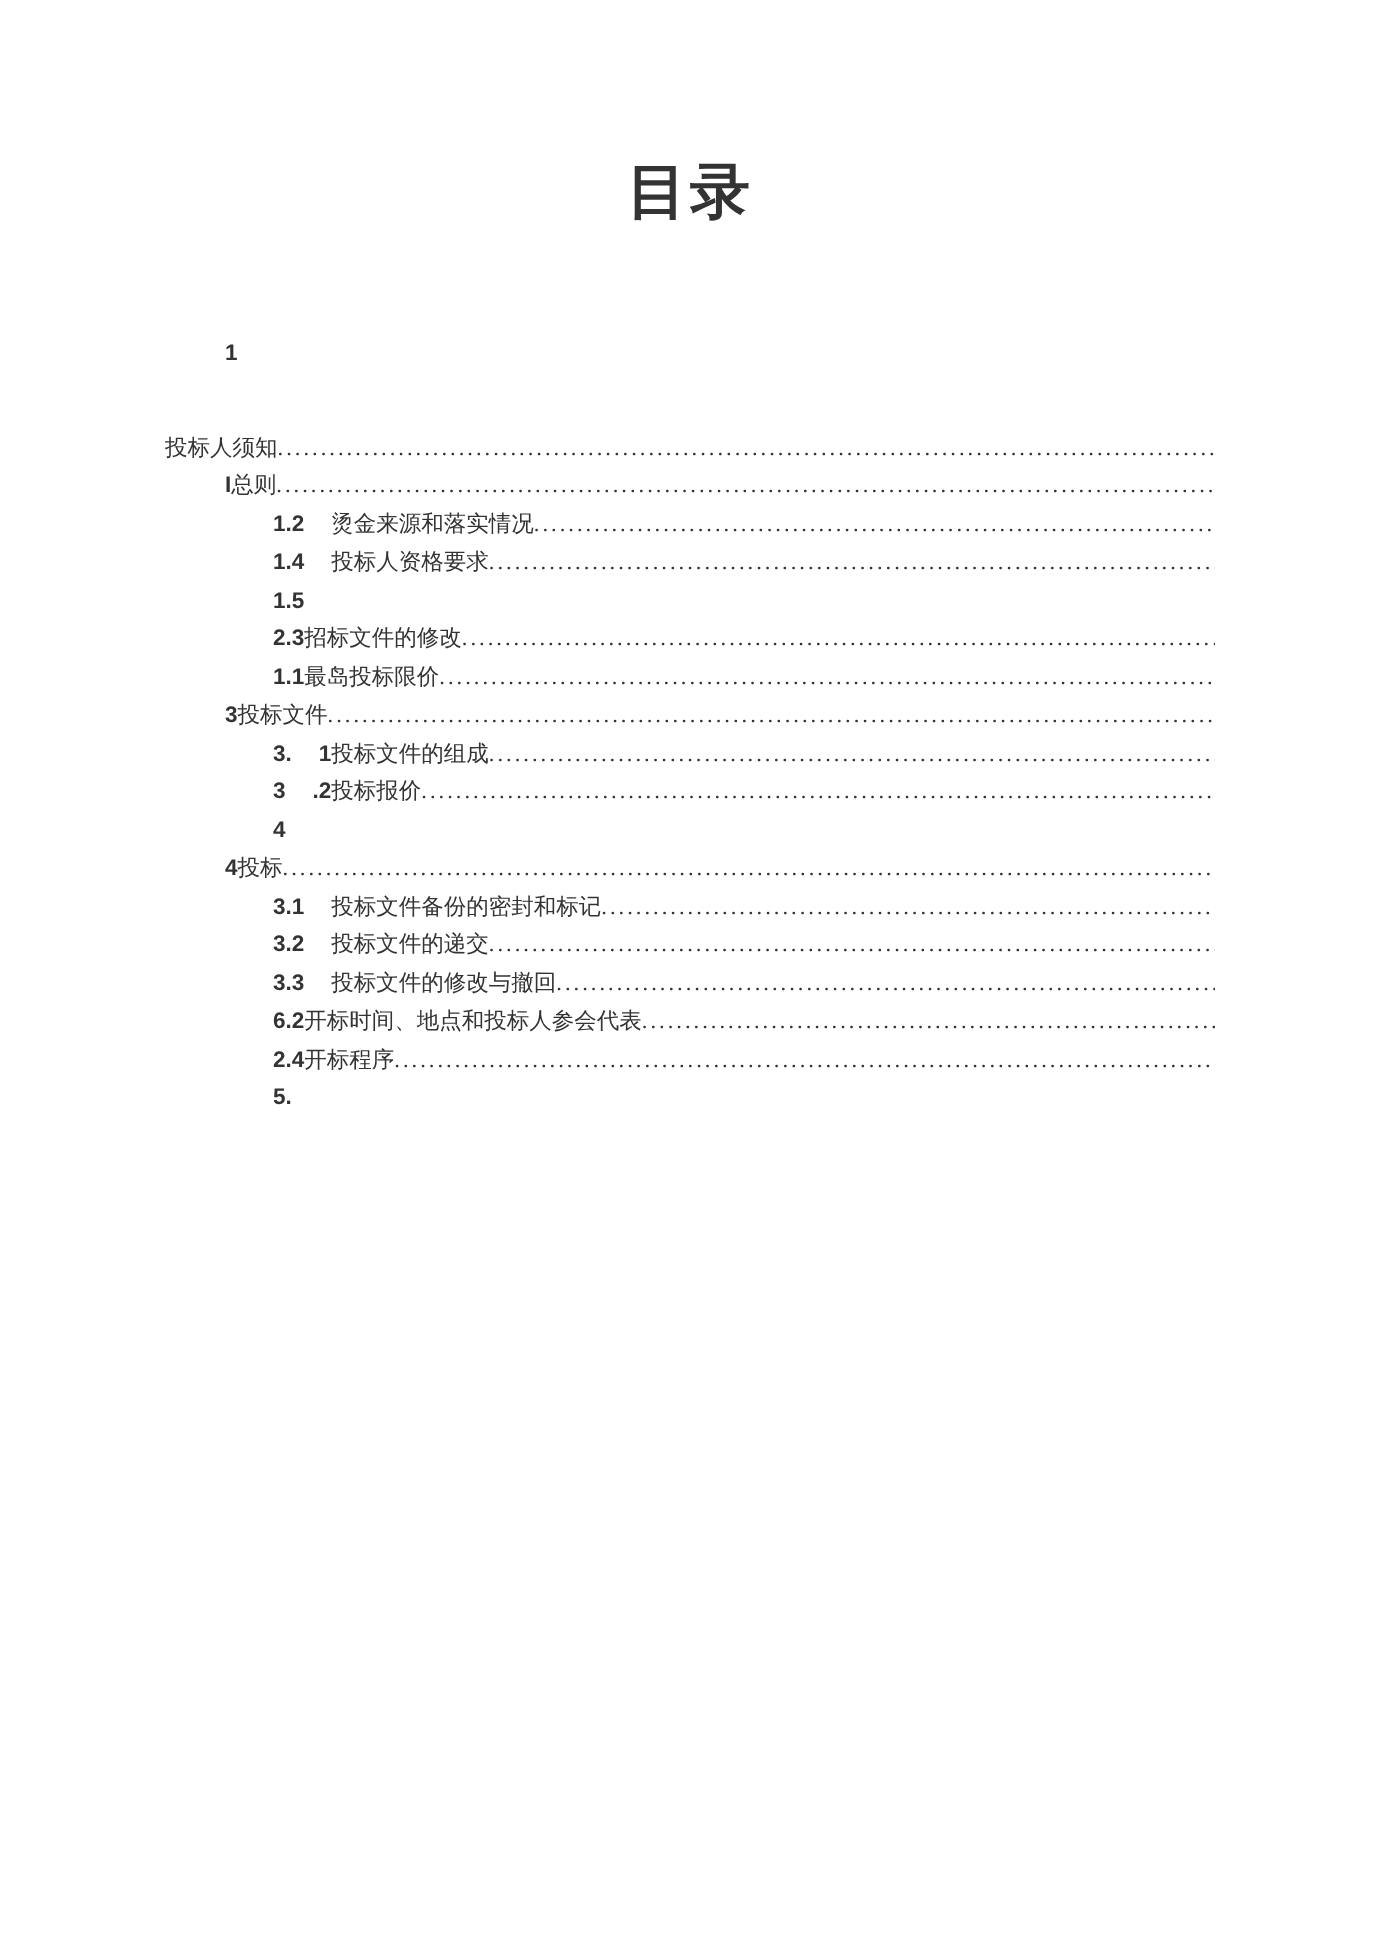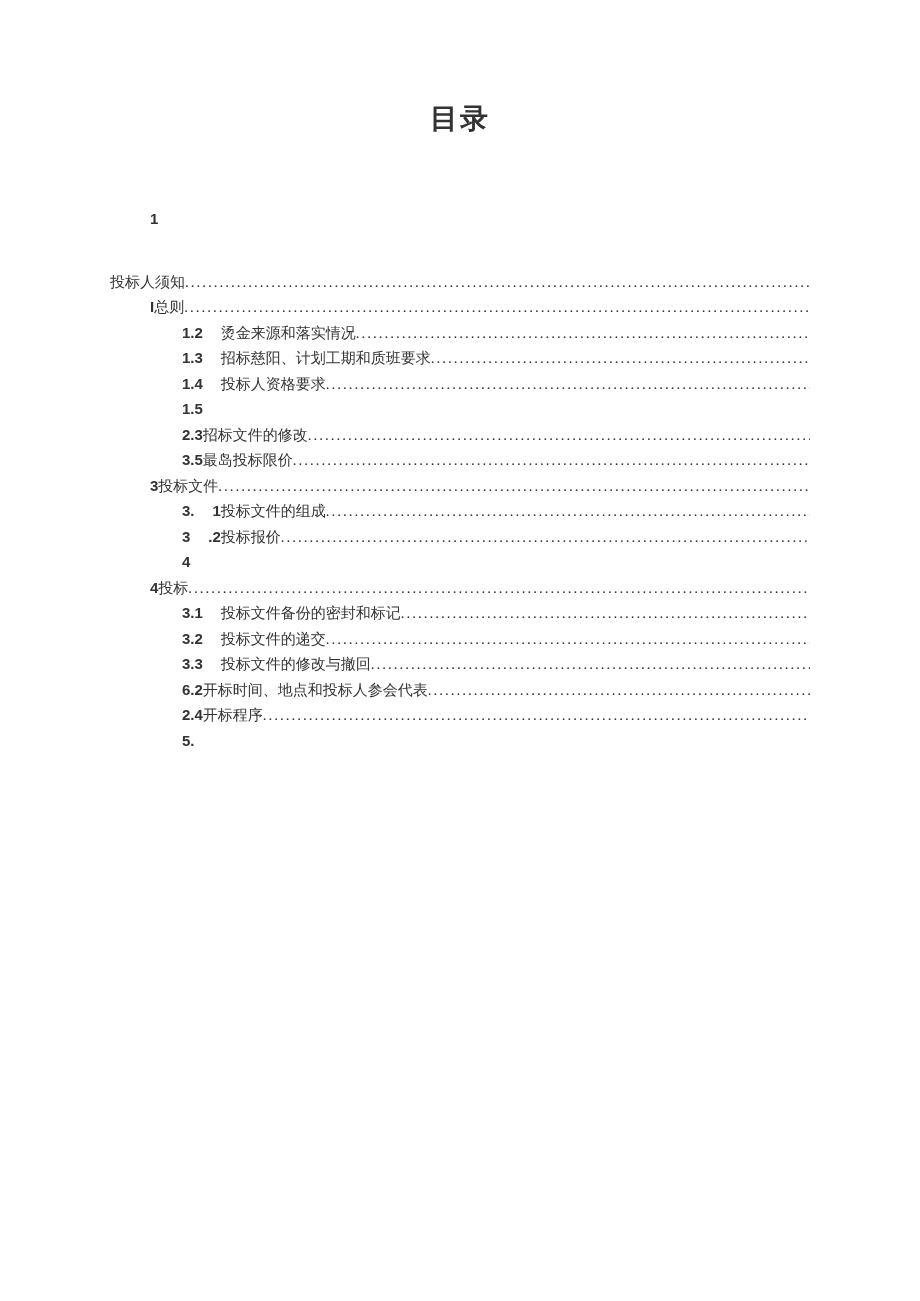--- a/index.html
+++ b/index.html
@@ -10,21 +10,21 @@
     body {
       width: 920px;
       height: 1301px;
       background: #ffffff;
       font-family: "SimSun", "宋体", serif;
       color: #333;
       padding: 100px 110px 0 110px;
     }
     .title {
       text-align: center;
-      font-size: 28px;
+      font-size: 40px;
       font-weight: bold;
       margin-bottom: 70px;
       font-family: "SimHei", "黑体", sans-serif;
       letter-spacing: 2px;
     }
     .toc {
       font-size: 15px;
       line-height: 1.5;
     }
     .toc-line {
@@ -81,37 +81,33 @@
     </div>
     <div class="toc-line indent-1">
       <span class="toc-text"><span class="num-prefix bold">I</span><span>总则</span></span>
       <span class="toc-dots"></span>
     </div>
     <div class="toc-line indent-2">
       <span class="toc-text"><span class="num-prefix bold gap-right">1.2</span><span>烫金来源和落实情况</span></span>
       <span class="toc-dots"></span>
     </div>
     <div class="toc-line indent-2">
-      <span class="toc-text"><span class="num-prefix bold gap-right">1.3</span><span>招标慈阳、计划工期和质班要求</span></span>
-      <span class="toc-dots"></span>
-    </div>
-    <div class="toc-line indent-2">
       <span class="toc-text"><span class="num-prefix bold gap-right">1.4</span><span>投标人资格要求</span></span>
       <span class="toc-dots"></span>
     </div>
     <div class="toc-line indent-2 no-dots">
       <span class="toc-text"><span class="num-prefix bold">1.5</span></span>
       <span class="toc-dots"></span>
     </div>
     <div class="toc-line indent-2b">
       <span class="toc-text"><span class="num-prefix bold">2.3</span><span>招标文件的修改</span></span>
       <span class="toc-dots"></span>
     </div>
     <div class="toc-line indent-2b">
-      <span class="toc-text"><span class="num-prefix bold">3.5</span><span>最岛投标限价</span></span>
+      <span class="toc-text"><span class="num-prefix bold">1.1</span><span>最岛投标限价</span></span>
       <span class="toc-dots"></span>
     </div>
     <div class="toc-line indent-1">
       <span class="toc-text"><span class="num-prefix bold">3</span><span>投标文件</span></span>
       <span class="toc-dots"></span>
     </div>
     <div class="toc-line indent-2">
       <span class="toc-text"><span class="num-prefix bold gap-right">3.</span><span class="bold">1</span><span>投标文件的组成</span></span>
       <span class="toc-dots"></span>
     </div>

